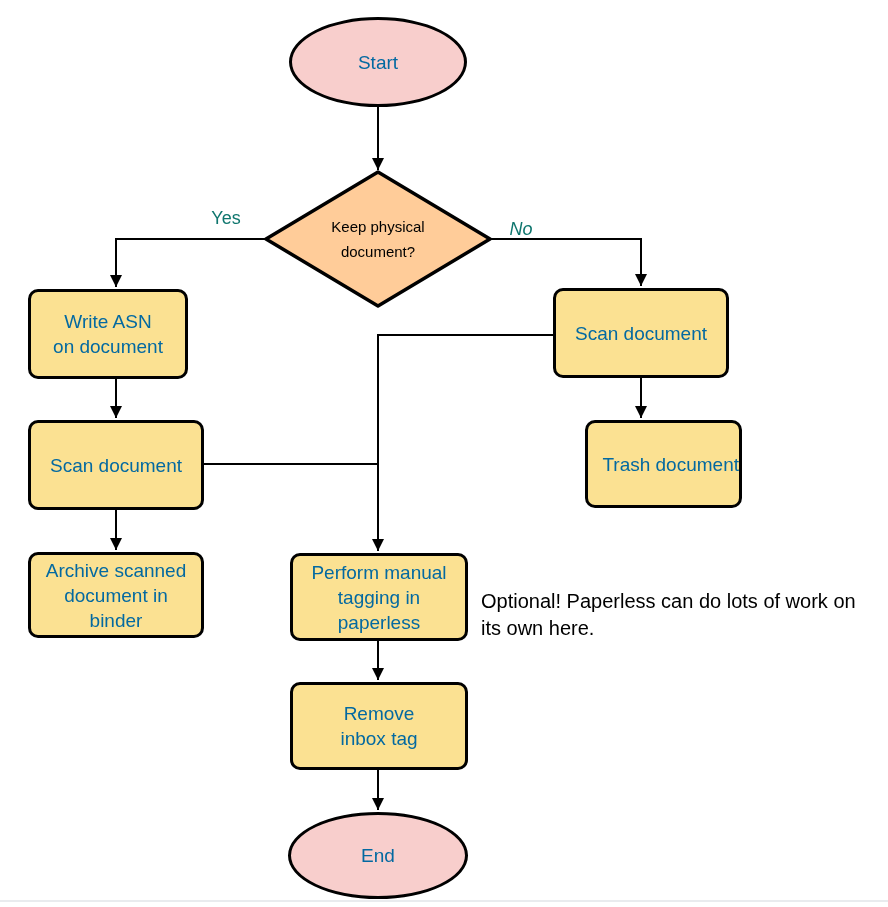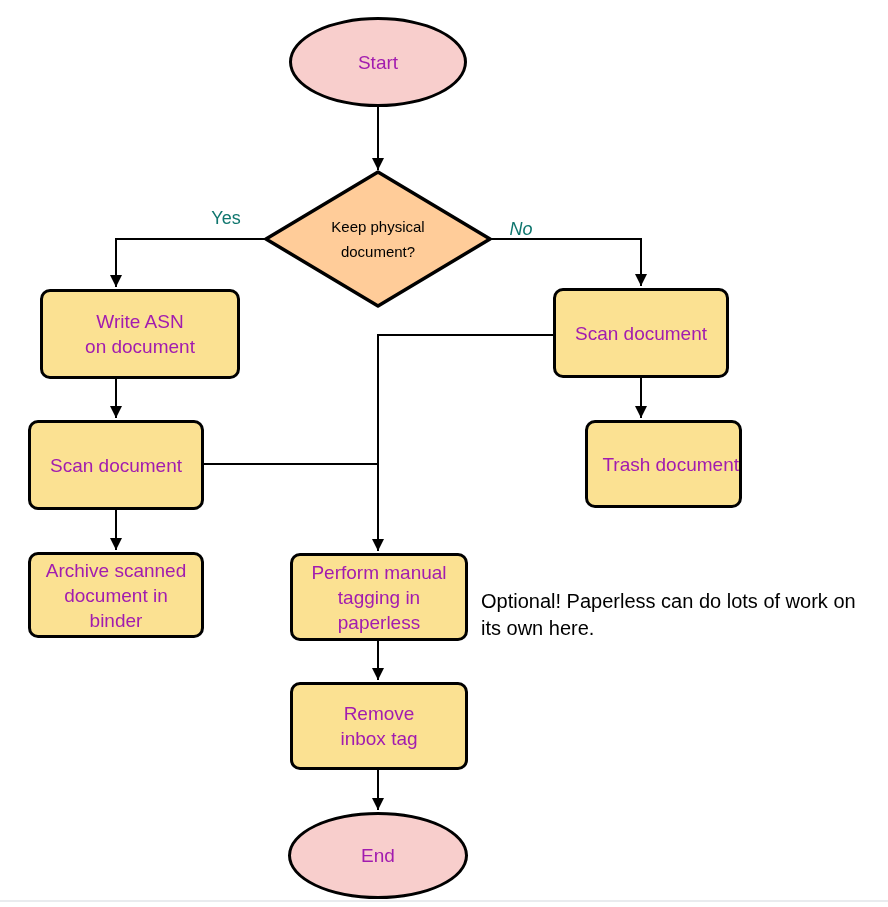--- a/index.html
+++ b/index.html
@@ -24,21 +24,21 @@
   }
   .node {
     position: absolute;
     box-sizing: border-box;
     display: flex;
     align-items: center;
     justify-content: center;
     text-align: center;
     font-size: 19px;
     line-height: 25px;
-    color: #a21caf;
+    color: #0369a1;
     white-space: pre-line;
   }
   .process {
     background: var(--process_fill, #fbe192);
     border: 3px solid var(--stroke, #000000);
     border-radius: 10px;
   }
   .terminal {
     background: var(--terminal_fill, #f8cecc);
     border: 3.5px solid var(--stroke, #000000);
@@ -77,21 +77,21 @@
     position: absolute;
     left: 0;
     top: 900px;
     width: 888px;
     height: 1.5px;
     background: var(--divider, #e9ebee);
   }
 
   
   .n-start      { left: 289px; top: 17px;  width: 178px; height: 90px; }
-  .n-write-asn  { left: 28px;  top: 289px; width: 200px; height: 90px; margin-left: 12px; }
+  .n-write-asn  { left: 28px;  top: 289px; width: 160px; height: 90px; }
   .n-scan-left  { left: 28px;  top: 420px; width: 176px; height: 90px; }
   .n-archive    { left: 28px;  top: 552px; width: 176px; height: 86px; }
   .n-scan-right { left: 553px; top: 288px; width: 176px; height: 90px; }
   .n-trash      { left: 585px; top: 420px; width: 157px; height: 88px; justify-content: flex-end; }
   .n-perform    { left: 290px; top: 553px; width: 178px; height: 88px; }
   .n-remove     { left: 290px; top: 682px; width: 178px; height: 88px; }
   .n-end        { left: 288px; top: 812px; width: 180px; height: 87px; }
 </style>
 </head>
 <body>

